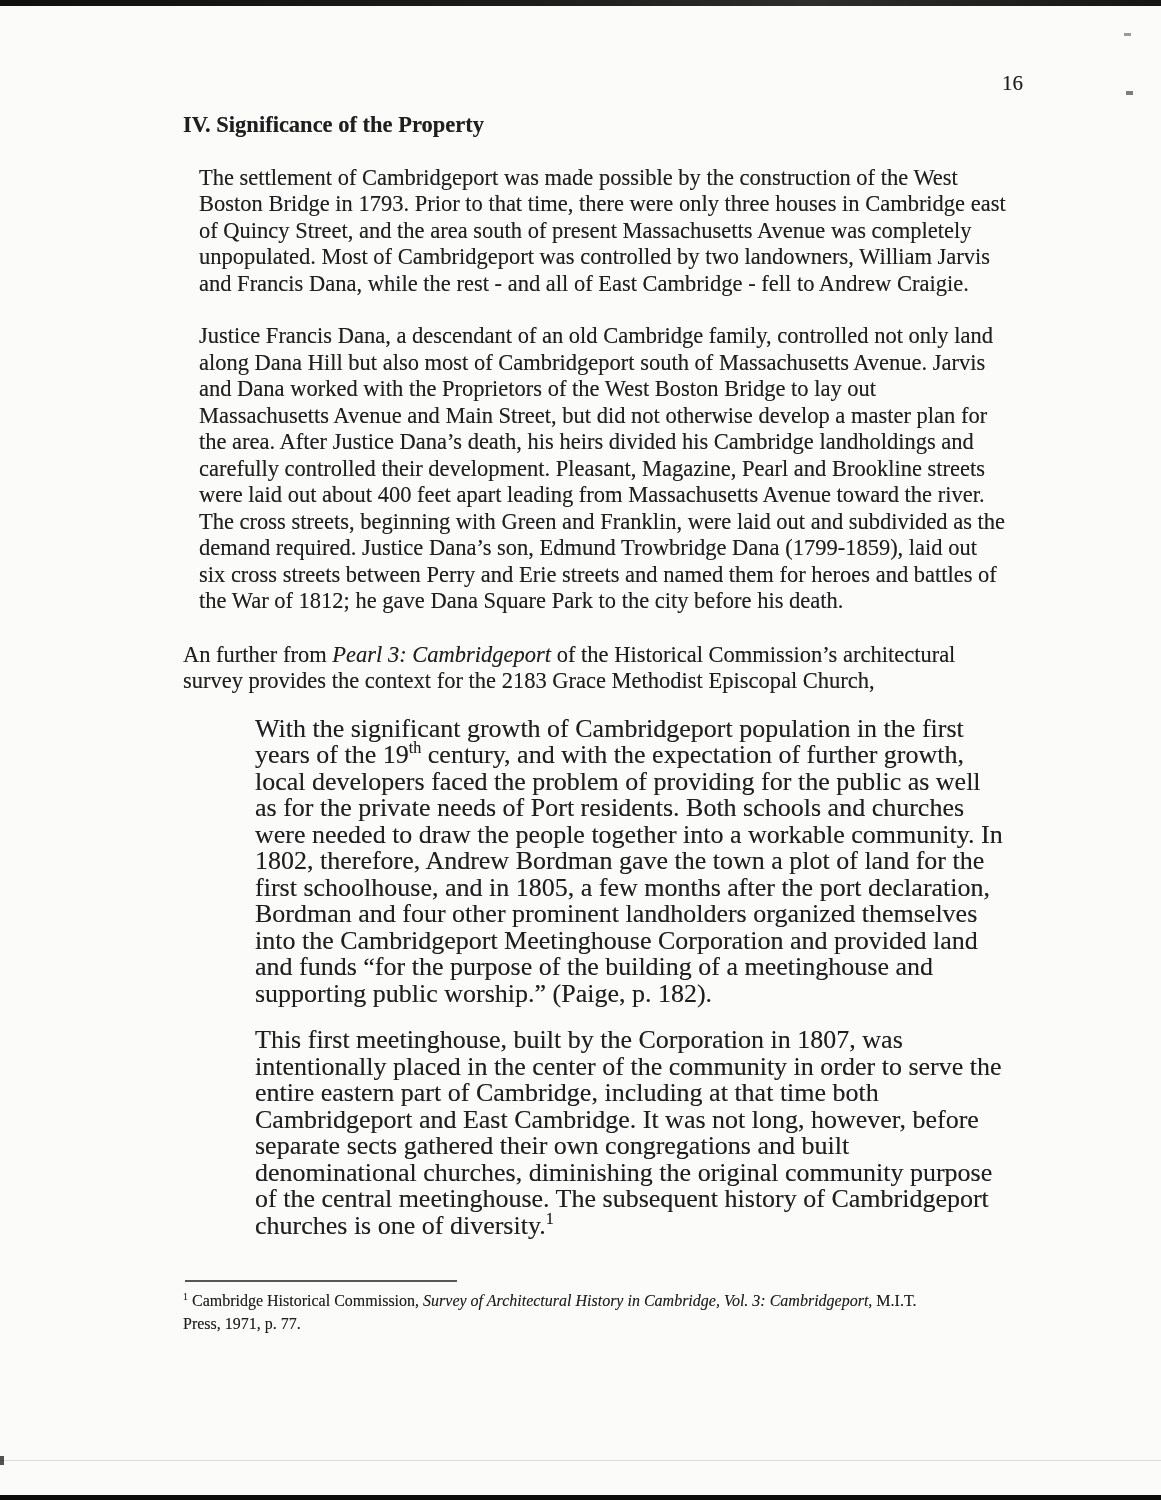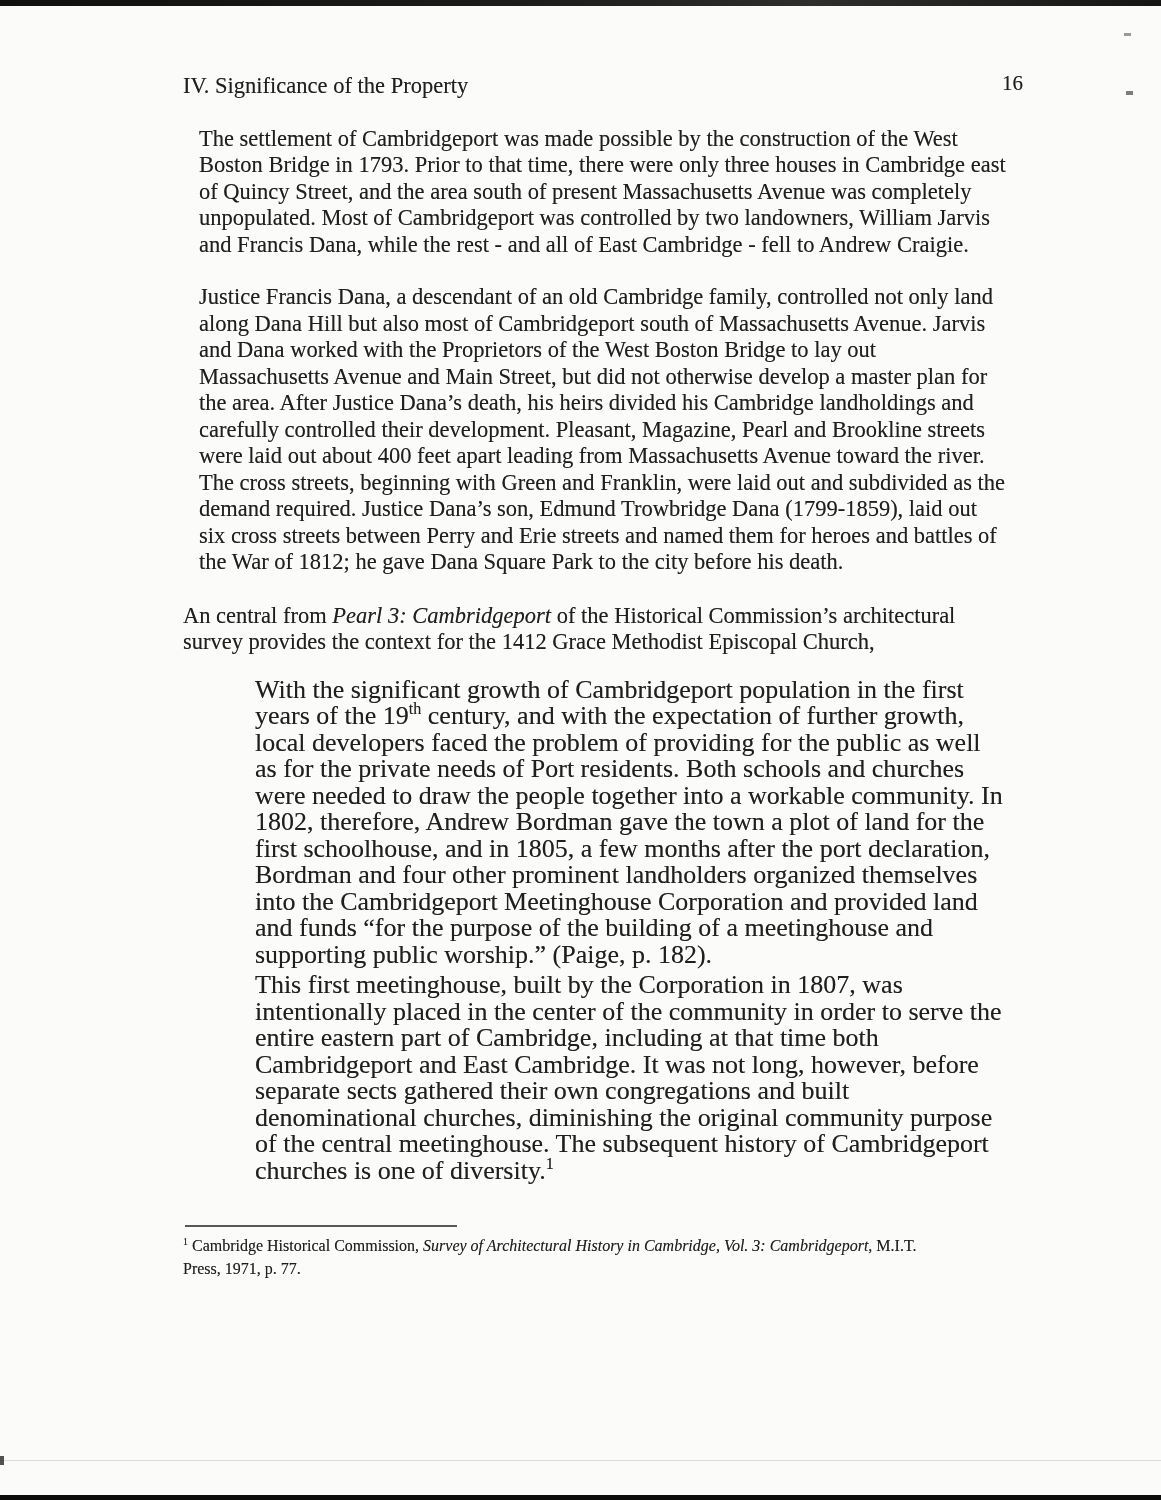--- a/index.html
+++ b/index.html
@@ -39,31 +39,31 @@
     background: #7d7d7b;
   }
   .page-number {
     position: absolute; top: 71px; left: 1002px;
     font-size: 21px; line-height: 24px;
   }
   .content {
     position: absolute; top: 0; left: 183px; width: 824px;
     font-size: 22.5px; line-height: 26.5px;
   }
-  .section-heading { margin: 73px 0 0 0; }
+  .section-heading { margin: 112px 0 0 0; font-weight: bold; }
   .subsection-heading { margin: 25px 0 0 72px; }
   .para { margin: 26px 0 0 16px; }
   .para-excerpt { margin: 27px 0 0 0; }
   .blockquote {
     margin: 21px 0 0 72px;
     width: 748px;
     font-size: 26px;
     line-height: 26.5px;
   }
-  .blockquote-2 { margin-top: 4px; }
+  .blockquote-2 { margin-top: 20px; }
   sup.sup { font-size: 0.62em; vertical-align: super; line-height: 0; }
   .italic { font-style: italic; }
   .footnote-rule {
     margin: 41px 0 0 2px;
     width: 272px; height: 0;
     border: none;
     border-top: 2px solid #575757;
   }
   .footnote {
     margin: 7px 0 0 0;
@@ -85,21 +85,21 @@
 
   <div class="content">
 
     <div class="section-heading">IV. Significance of the Property</div>
 
 
     <p class="para">The settlement of Cambridgeport was made possible by the construction of the West Boston Bridge in 1793. Prior to that time, there were only three houses in Cambridge east of Quincy Street, and the area south of present Massachusetts Avenue was completely unpopulated. Most of Cambridgeport was controlled by two landowners, William Jarvis and Francis Dana, while the rest - and all of East Cambridge - fell to Andrew Craigie.</p>
 
     <p class="para">Justice Francis Dana, a descendant of an old Cambridge family, controlled not only land along Dana Hill but also most of Cambridgeport south of Massachusetts Avenue. Jarvis and Dana worked with the Proprietors of the West Boston Bridge to lay out Massachusetts Avenue and Main Street, but did not otherwise develop a master plan for the area. After Justice Dana’s death, his heirs divided his Cambridge landholdings and carefully controlled their development. Pleasant, Magazine, Pearl and Brookline streets were laid out about 400 feet apart leading from Massachusetts Avenue toward the river. The cross streets, beginning with Green and Franklin, were laid out and subdivided as the demand required. Justice Dana’s son, Edmund Trowbridge Dana (1799-1859), laid out six cross streets between Perry and Erie streets and named them for heroes and battles of the War of 1812; he gave Dana Square Park to the city before his death.</p>
 
-    <p class="para-excerpt"><span>An central from </span><span class="italic">Pearl 3: Cambridgeport</span><span> of the Historical Commission’s architectural survey provides the context for the 1412 Grace Methodist Episcopal Church,</span></p>
+    <p class="para-excerpt"><span>An further from </span><span class="italic">Pearl 3: Cambridgeport</span><span> of the Historical Commission’s architectural survey provides the context for the 2183 Grace Methodist Episcopal Church,</span></p>
 
     <div class="blockquote"><span>With the significant growth of Cambridgeport population in the first years of the 19</span><sup class="sup">th</sup><span> century, and with the expectation of further growth, local developers faced the problem of providing for the public as well as for the private needs of Port residents. Both schools and churches were needed to draw the people together into a workable community. In 1802, therefore, Andrew Bordman gave the town a plot of land for the first schoolhouse, and in 1805, a few months after the port declaration, Bordman and four other prominent landholders organized themselves into the Cambridgeport Meetinghouse Corporation and provided land and funds “for the purpose of the building of a meetinghouse and supporting public worship.” (Paige, p. 182).</span></div>
 
     <div class="blockquote blockquote-2"><span>This first meetinghouse, built by the Corporation in 1807, was intentionally placed in the center of the community in order to serve the entire eastern part of Cambridge, including at that time both Cambridgeport and East Cambridge. It was not long, however, before separate sects gathered their own congregations and built denominational churches, diminishing the original community purpose of the central meetinghouse. The subsequent history of Cambridgeport churches is one of diversity.</span><sup class="sup">1</sup></div>
 
     <hr class="footnote-rule">
 
     <div class="footnote"><sup class="sup">1</sup><span> Cambridge Historical Commission, </span><span class="italic">Survey of Architectural History in Cambridge, Vol. 3: Cambridgeport,</span><span> M.I.T. Press, 1971, p. 77.</span></div>
 
   </div>

